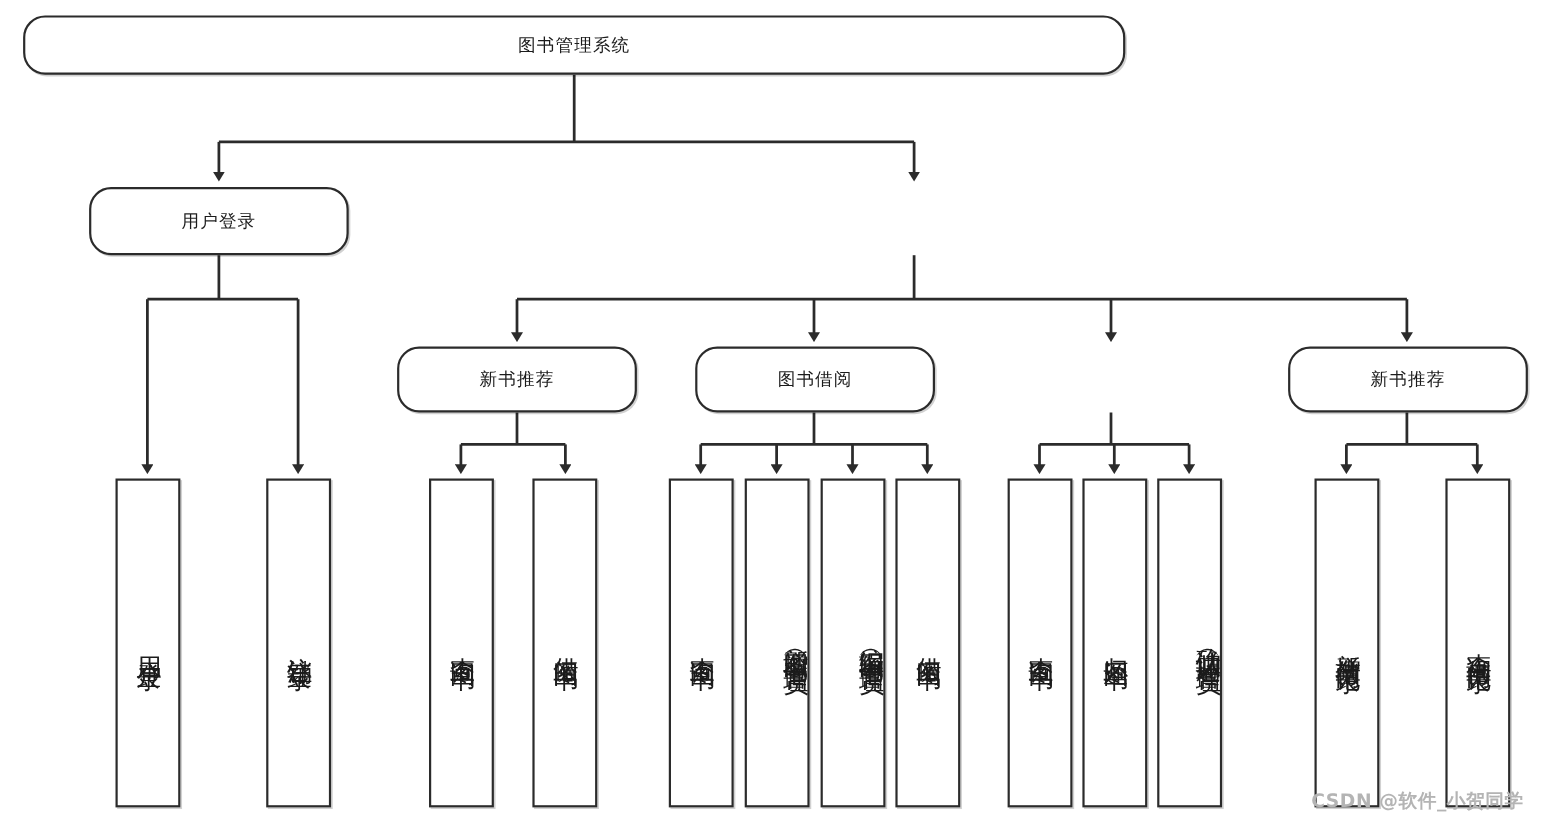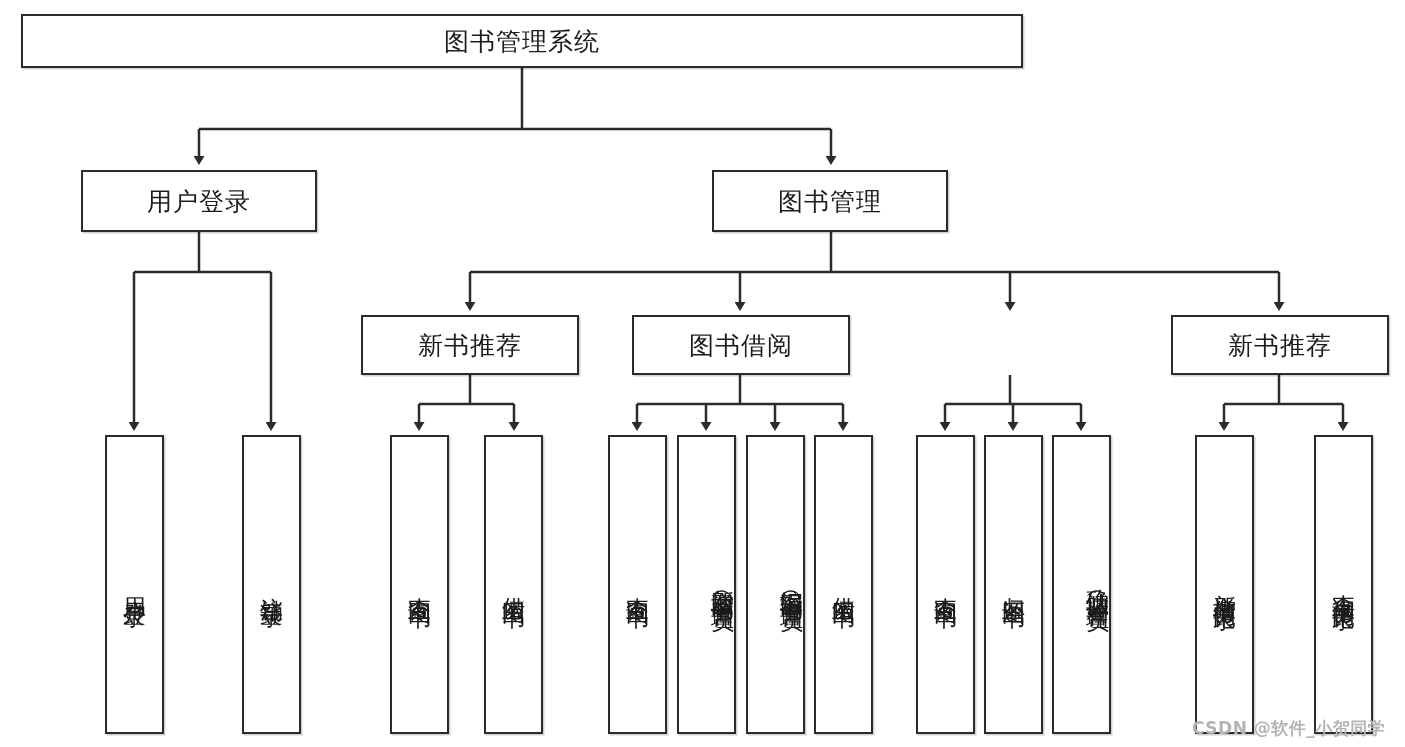--- a/index.html
+++ b/index.html
@@ -30,22 +30,23 @@
     box-sizing: border-box;
     border: 2.5px solid #2b2b2b;
     background: #ffffff;
     display: flex;
     align-items: center;
     justify-content: center;
     color: #1b1b1b;
     box-shadow: 1.5px 1.5px 0 rgba(0,0,0,0.18);
   }
   .node.h {
-    font-size: 25px;
+    font-size: 16px;
     letter-spacing: 1px;
+    border-radius: 20px;
   }
   .node.v {
     font-size: 23px;
     writing-mode: vertical-rl;
     text-orientation: upright;
     letter-spacing: 3px;
     line-height: 1;
     padding-top: 6px;
     padding-bottom: 6px;
     align-items: flex-start;
@@ -122,23 +123,20 @@
     </g>
   </svg>
 
   <div class="node h" style="left:21px; top:14px; width:1002px; height:54px;">
     <span class="node-label">图书管理系统</span>
   </div>
 
   <div class="node h" style="left:81px; top:170px; width:236px; height:62px;">
     <span class="node-label">用户登录</span>
   </div>
-  <div class="node h" style="left:712px; top:170px; width:236px; height:62px;">
-    <span class="node-label">图书管理</span>
-  </div>
 
   <div class="node h" style="left:361px; top:315px; width:218px; height:60px;">
     <span class="node-label">新书推荐</span>
   </div>
   <div class="node h" style="left:632px; top:315px; width:218px; height:60px;">
     <span class="node-label">图书借阅</span>
   </div>
   <div class="node h" style="left:1171px; top:315px; width:218px; height:60px;">
     <span class="node-label">新书推荐</span>
   </div>

